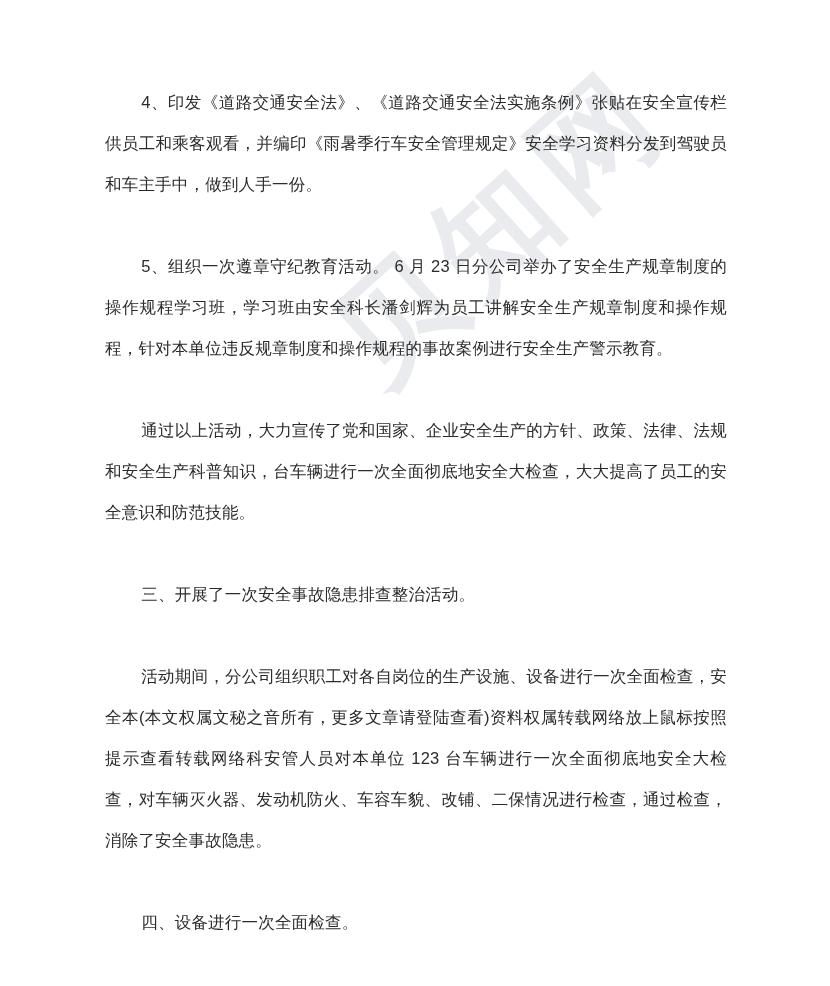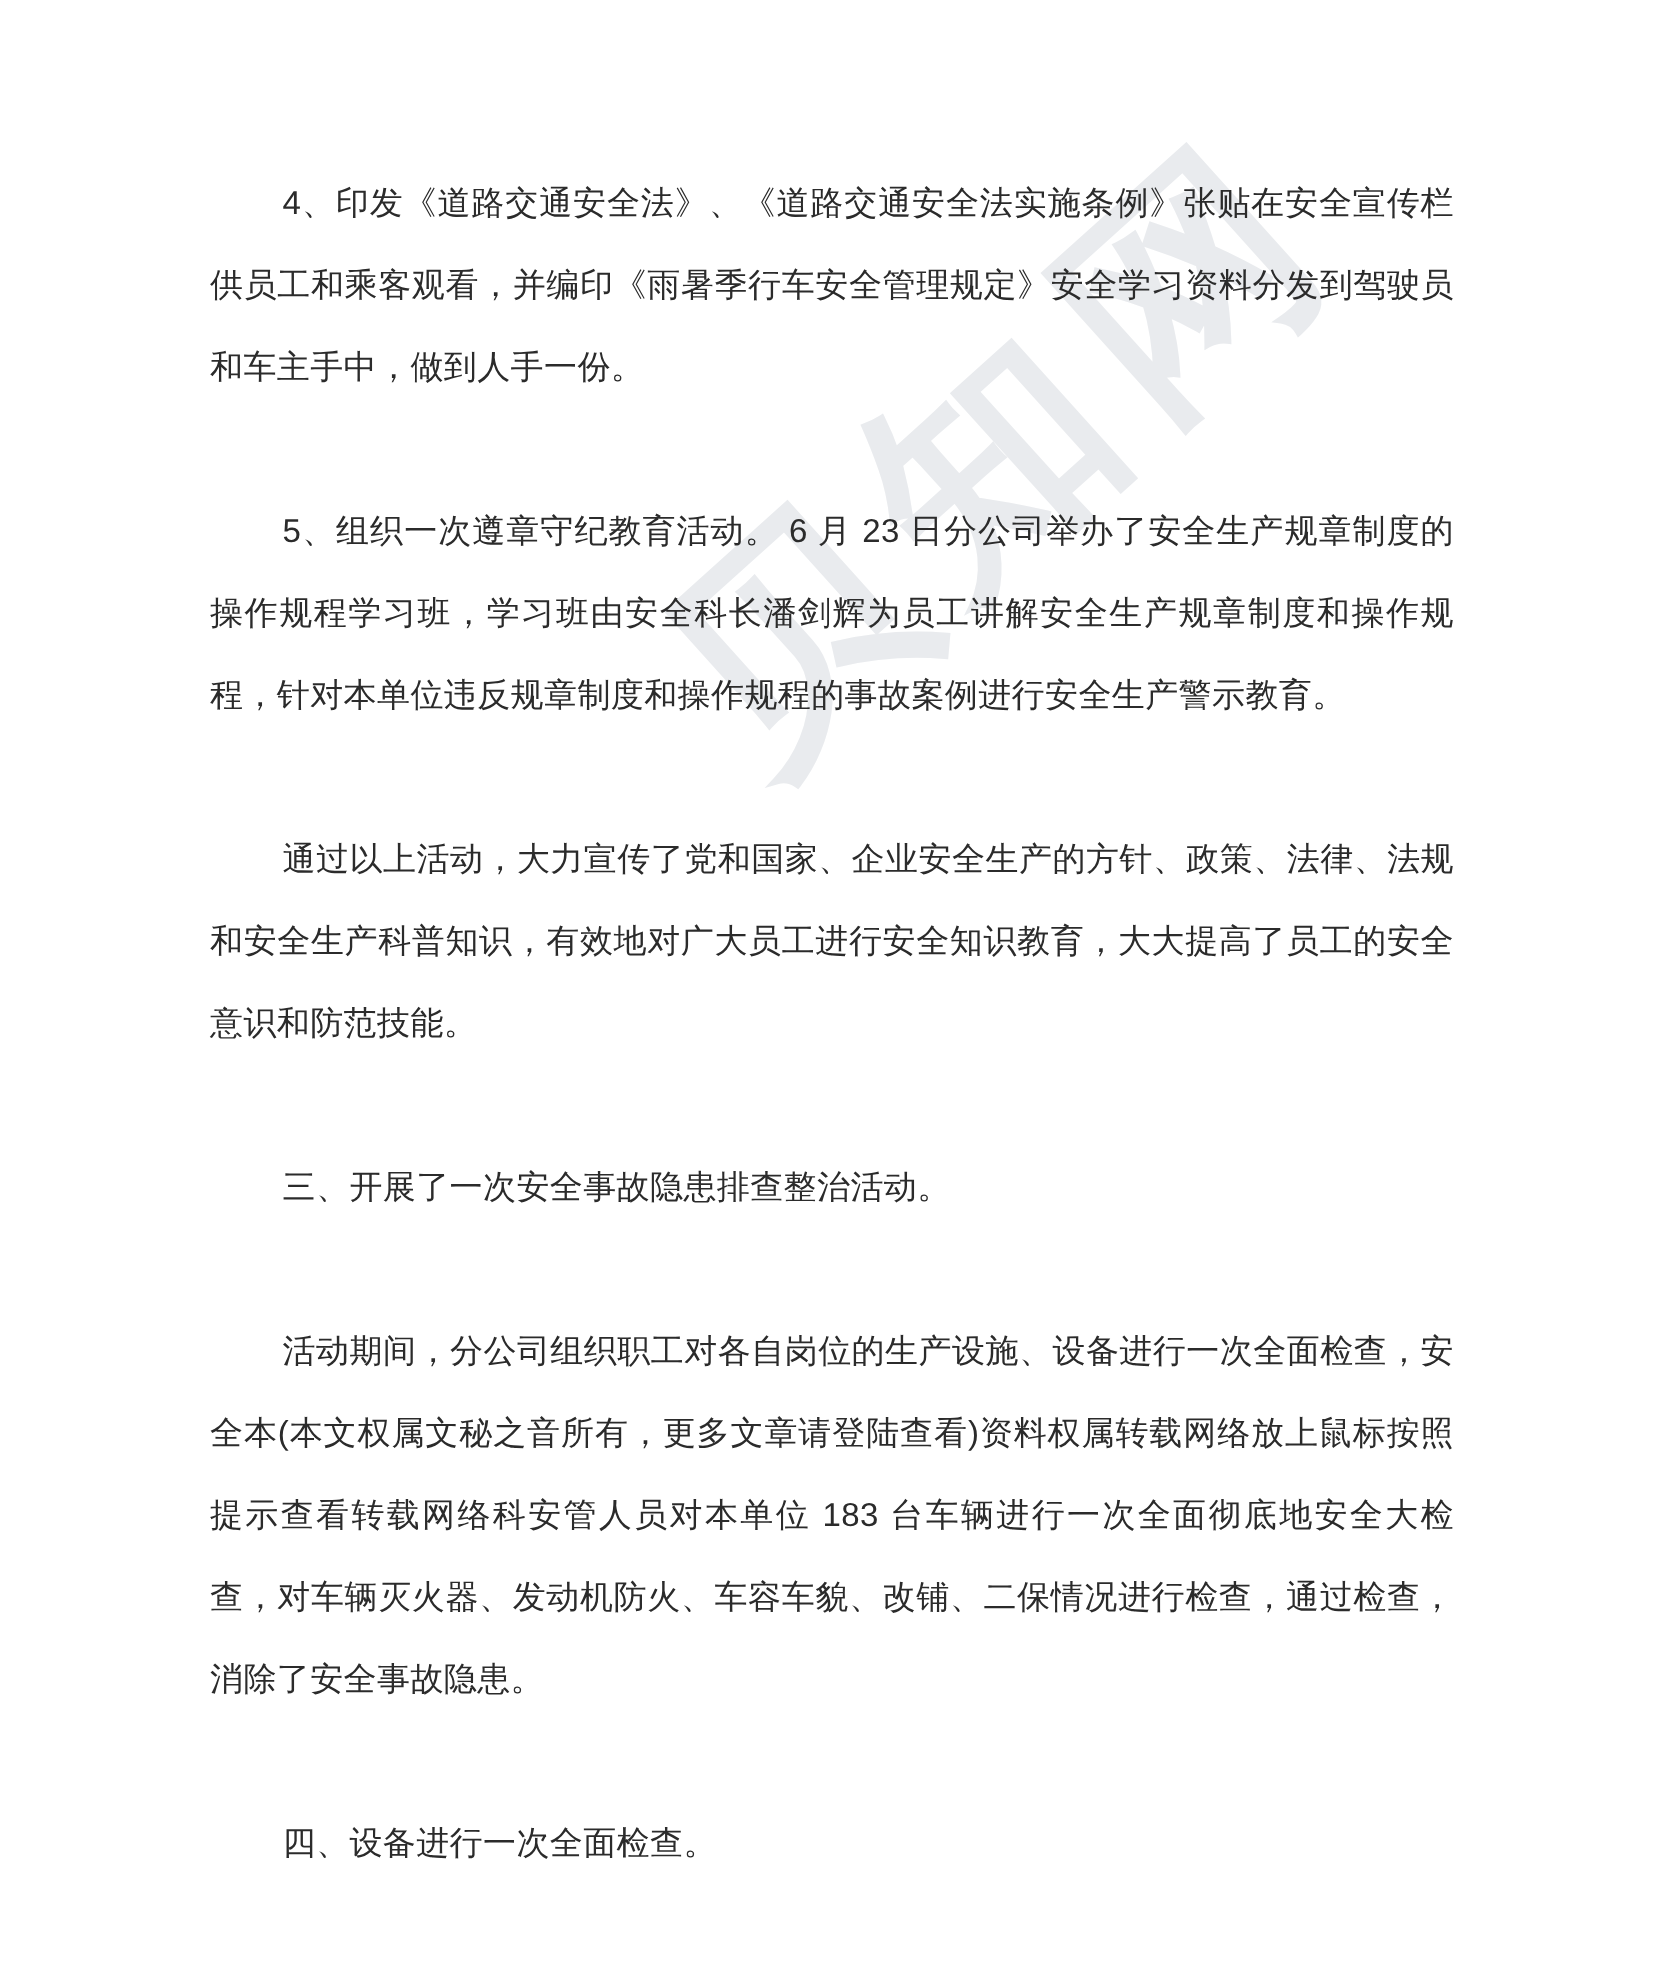--- a/index.html
+++ b/index.html
@@ -83,24 +83,24 @@
   <div class="watermark">
     <div class="watermark-text">贝知网</div>
   </div>
 
   <div class="doc-body">
 
     <p class="para indent sp-top-1">4、印发《道路交通安全法》、《道路交通安全法实施条例》张贴在安全宣传栏供员工和乘客观看，并编印《雨暑季行车安全管理规定》安全学习资料分发到驾驶员和车主手中，做到人手一份。</p>
 
     <p class="para indent sp-top-2">5、组织一次遵章守纪教育活动。 6 月 23 日分公司举办了安全生产规章制度的操作规程学习班，学习班由安全科长潘剑辉为员工讲解安全生产规章制度和操作规程，针对本单位违反规章制度和操作规程的事故案例进行安全生产警示教育。</p>
 
-    <p class="para indent sp-top-3">通过以上活动，大力宣传了党和国家、企业安全生产的方针、政策、法律、法规和安全生产科普知识，有效地对广大员工进行安全知识教育，大大提高了员工的安全意识和防范技能。</p>
+    <p class="para indent sp-top-3">通过以上活动，大力宣传了党和国家、企业安全生产的方针、政策、法律、法规和安全生产科普知识，台车辆进行一次全面彻底地安全大检查，大大提高了员工的安全意识和防范技能。</p>
 
     <p class="para indent sp-top-4">三、开展了一次安全事故隐患排查整治活动。</p>
 
-    <p class="para indent sp-top-5">活动期间，分公司组织职工对各自岗位的生产设施、设备进行一次全面检查，安全本(本文权属文秘之音所有，更多文章请登陆查看)资料权属转载网络放上鼠标按照提示查看转载网络科安管人员对本单位 183 台车辆进行一次全面彻底地安全大检查，对车辆灭火器、发动机防火、车容车貌、改铺、二保情况进行检查，通过检查，消除了安全事故隐患。</p>
+    <p class="para indent sp-top-5">活动期间，分公司组织职工对各自岗位的生产设施、设备进行一次全面检查，安全本(本文权属文秘之音所有，更多文章请登陆查看)资料权属转载网络放上鼠标按照提示查看转载网络科安管人员对本单位 123 台车辆进行一次全面彻底地安全大检查，对车辆灭火器、发动机防火、车容车貌、改铺、二保情况进行检查，通过检查，消除了安全事故隐患。</p>
 
     <p class="para indent sp-top-6">四、设备进行一次全面检查。</p>
 
     <p class="para no-indent sp-top-7">活动期间分公司组织安管人员上路检查 4 次， 受检车辆 198 台次，主要检查了车辆各种设施及驾驶员的配备、休息、服务过程情况，并对超载、超速、 占道行驶、 强行超车等违章行为的驾驶员进行教育， 及时纠正了违章行为。</p>
 
   </div>
 </div>
 
 </body></html>

